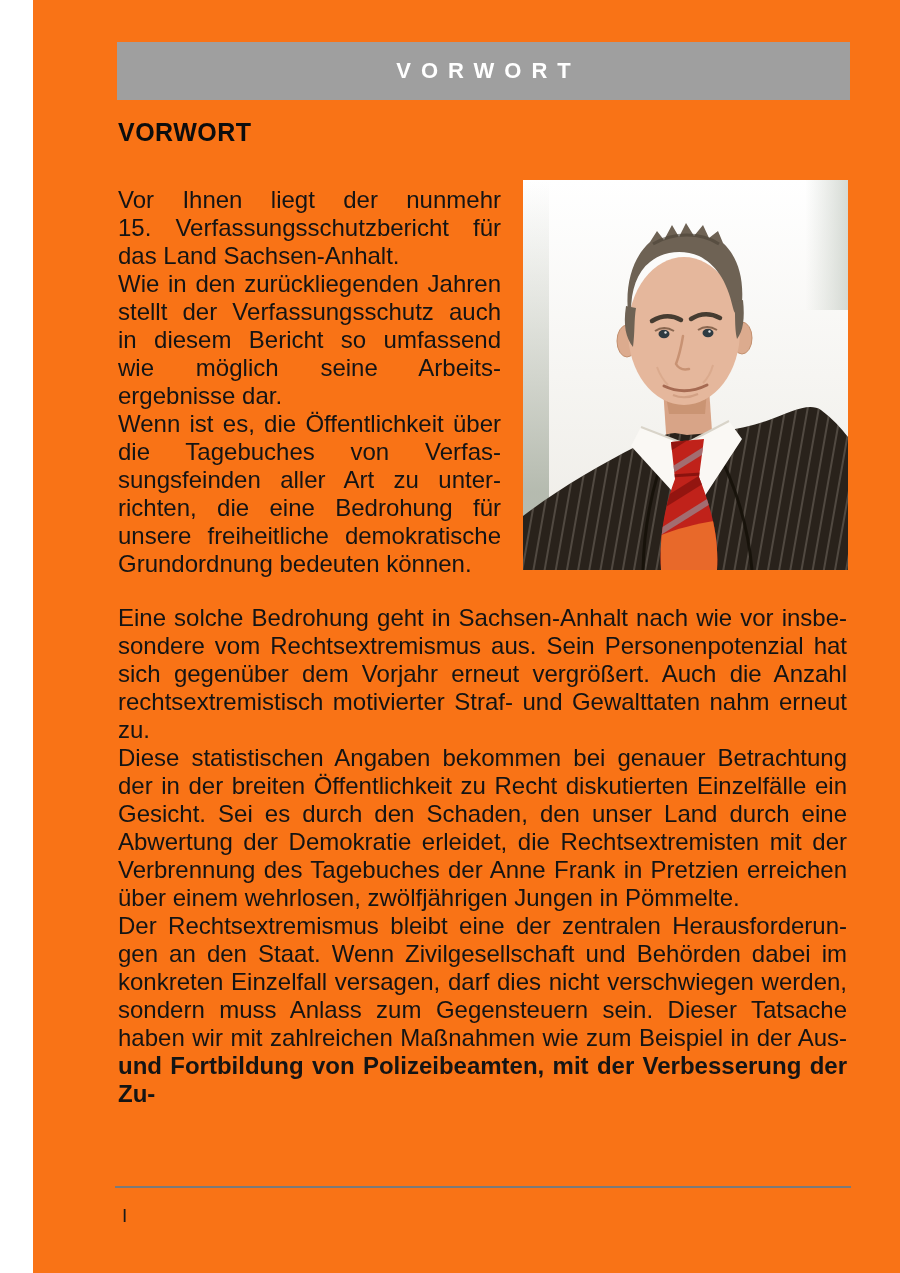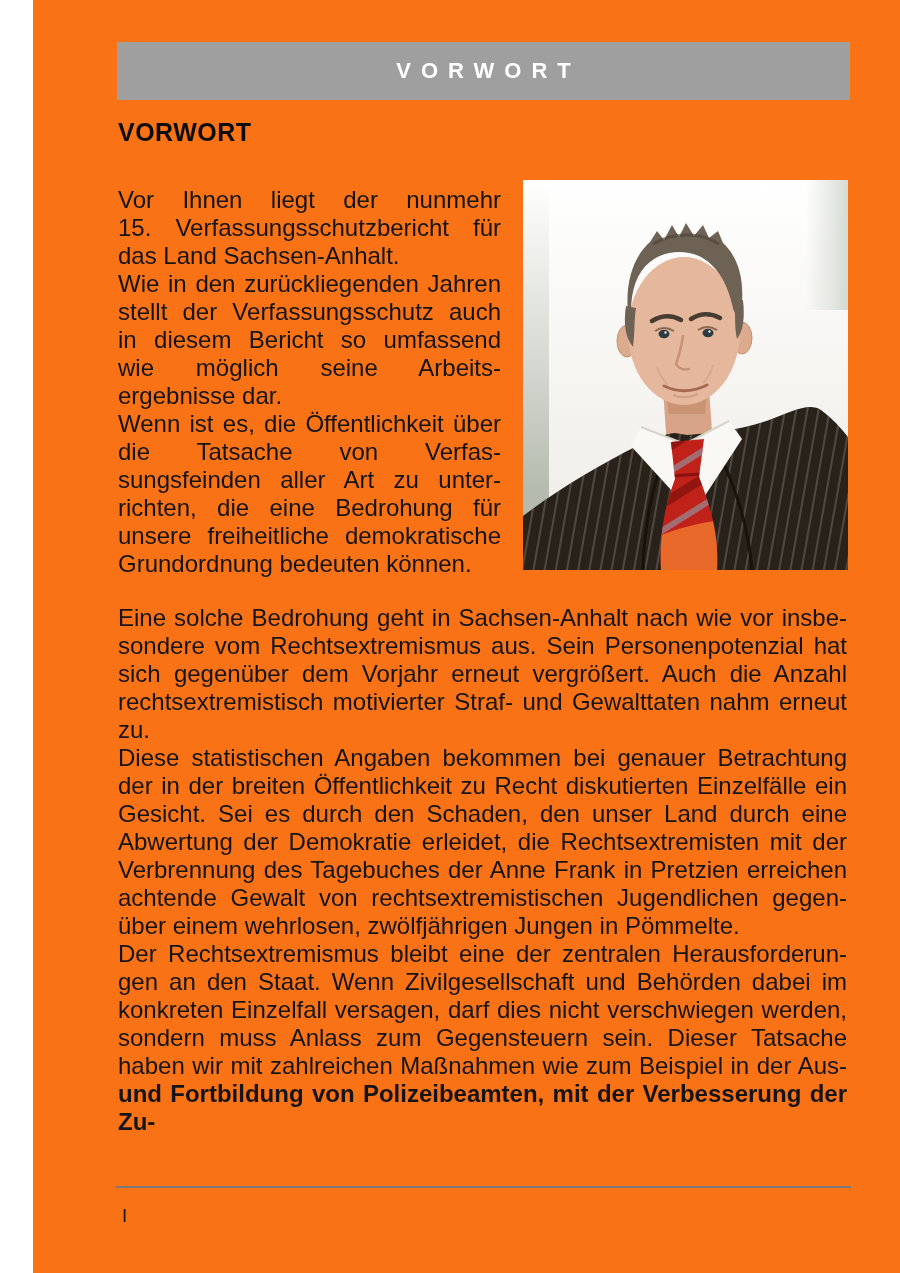--- a/index.html
+++ b/index.html
@@ -103,21 +103,21 @@
       </div>
     <div class="para">
         <div>Wie in den zurückliegenden Jahren</div>
         <div>stellt der Verfassungsschutz auch</div>
         <div>in diesem Bericht so umfassend</div>
         <div>wie möglich seine Arbeits-</div>
         <div>ergebnisse dar.</div>
       </div>
     <div class="para">
         <div>Wenn ist es, die Öffentlichkeit über</div>
-        <div>die Tatsache von Verfas-</div>
+        <div>die Tagebuches von Verfas-</div>
         <div>sungsfeinden aller Art zu unter-</div>
         <div>richten, die eine Bedrohung für</div>
         <div>unsere freiheitliche demokratische</div>
         <div>Grundordnung bedeuten können.</div>
       </div>
   </section>
 
   <figure class="photo">
     <svg viewBox="0 0 325 390" preserveAspectRatio="none">
       <defs>
@@ -216,21 +216,20 @@
         <div>sich gegenüber dem Vorjahr erneut vergrößert. Auch die Anzahl</div>
         <div>rechtsextremistisch motivierter Straf- und Gewalttaten nahm erneut</div>
         <div>zu.</div>
       </div>
     <div class="para">
         <div>Diese statistischen Angaben bekommen bei genauer Betrachtung</div>
         <div>der in der breiten Öffentlichkeit zu Recht diskutierten Einzelfälle ein</div>
         <div>Gesicht. Sei es durch den Schaden, den unser Land durch eine</div>
         <div>Abwertung der Demokratie erleidet, die Rechtsextremisten mit der</div>
         <div>Verbrennung des Tagebuches der Anne Frank in Pretzien erreichen</div>
-        <div>achtende Gewalt von rechtsextremistischen Jugendlichen gegen-</div>
         <div>über einem wehrlosen, zwölfjährigen Jungen in Pömmelte.</div>
       </div>
     <div class="para justify-all">
         <div>Der Rechtsextremismus bleibt eine der zentralen Herausforderun-</div>
         <div>gen an den Staat. Wenn Zivilgesellschaft und Behörden dabei im</div>
         <div>konkreten Einzelfall versagen, darf dies nicht verschwiegen werden,</div>
         <div>sondern muss Anlass zum Gegensteuern sein. Dieser Tatsache</div>
         <div>haben wir mit zahlreichen Maßnahmen wie zum Beispiel in der Aus-</div>
         <div>und Fortbildung von Polizeibeamten, mit der Verbesserung der Zu-</div>
       </div>

